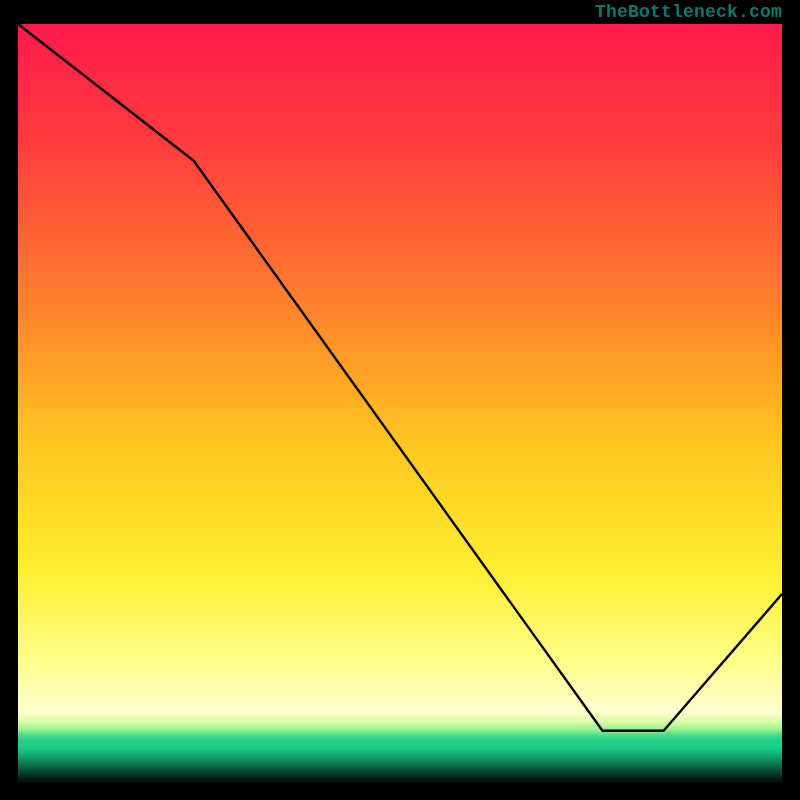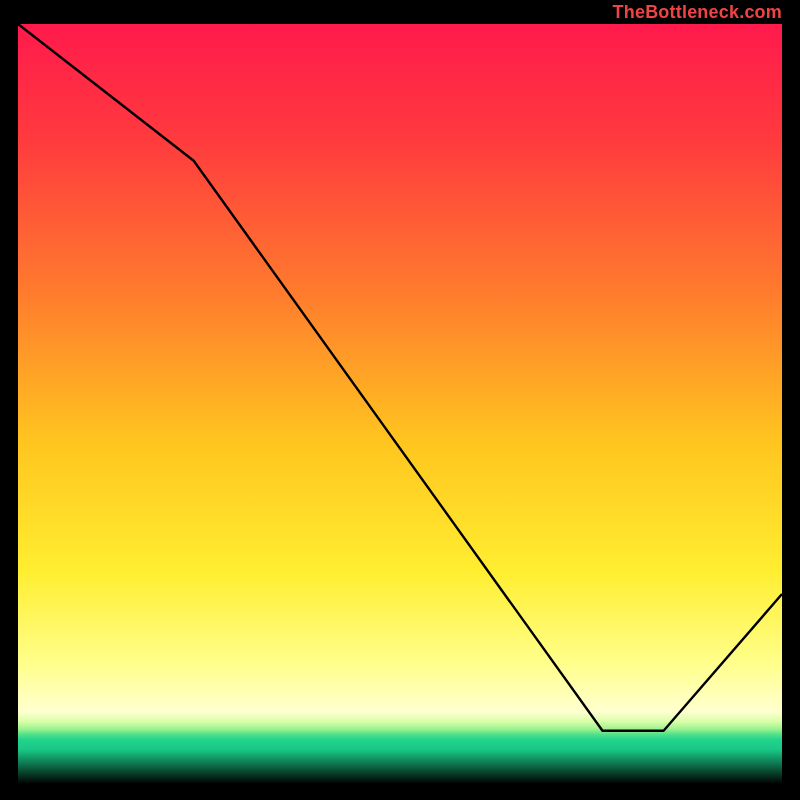--- a/index.html
+++ b/index.html
@@ -15,24 +15,24 @@
     width: 800px;
     height: 800px;
   }
   svg {
     display: block;
   }
   .watermark {
     position: absolute;
     top: 2px;
     right: 18px;
-    font-family: Liberation Sans, sans-serif;
+    font-family: Liberation Mono, monospace;
     font-size: 18px;
     font-weight: 600;
-    color: #ef4444;
+    color: #0f766e;
     letter-spacing: 0.2px;
     user-select: none;
   }
   .annotation {
     position: absolute;
     font-family: Arial, Helvetica, sans-serif;
     font-size: 10px;
     font-weight: 700;
     color: #b43a2f;
     letter-spacing: -0.5px;

